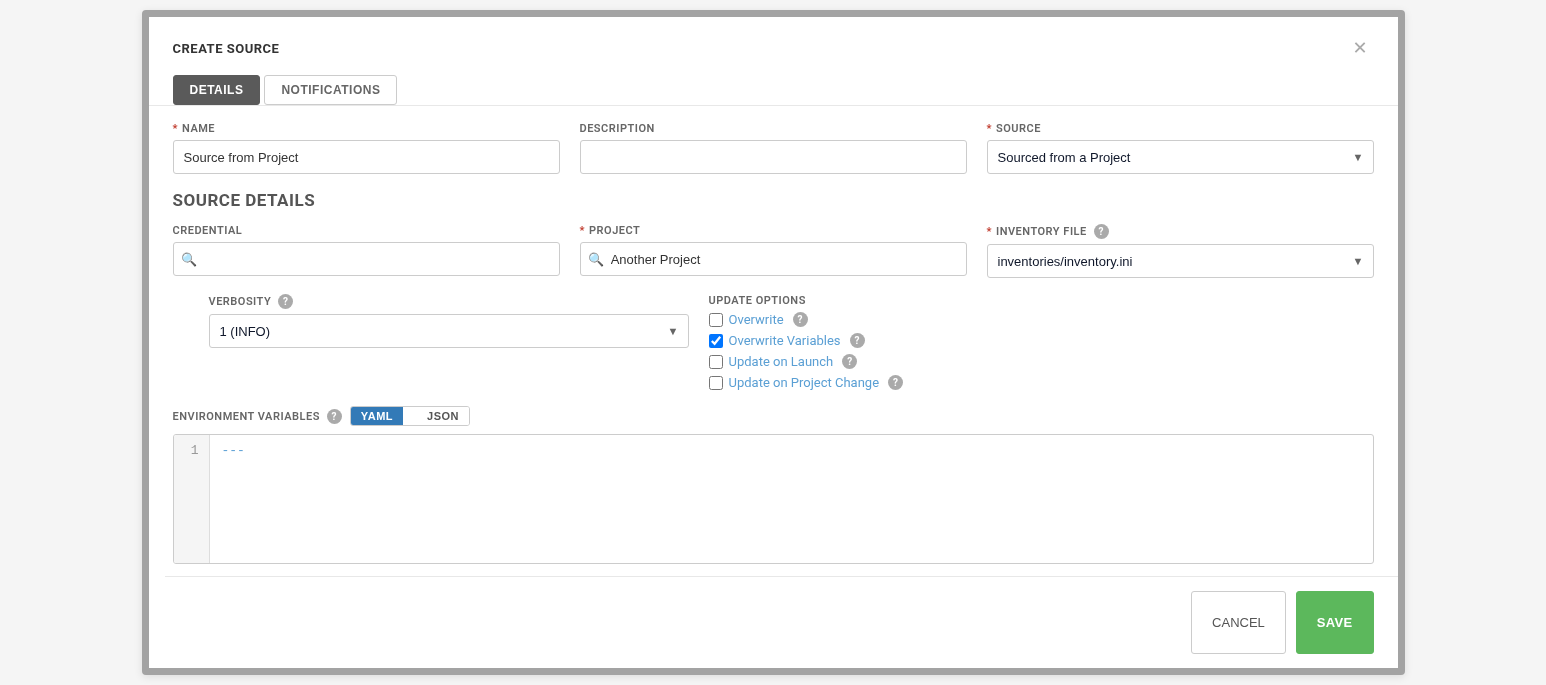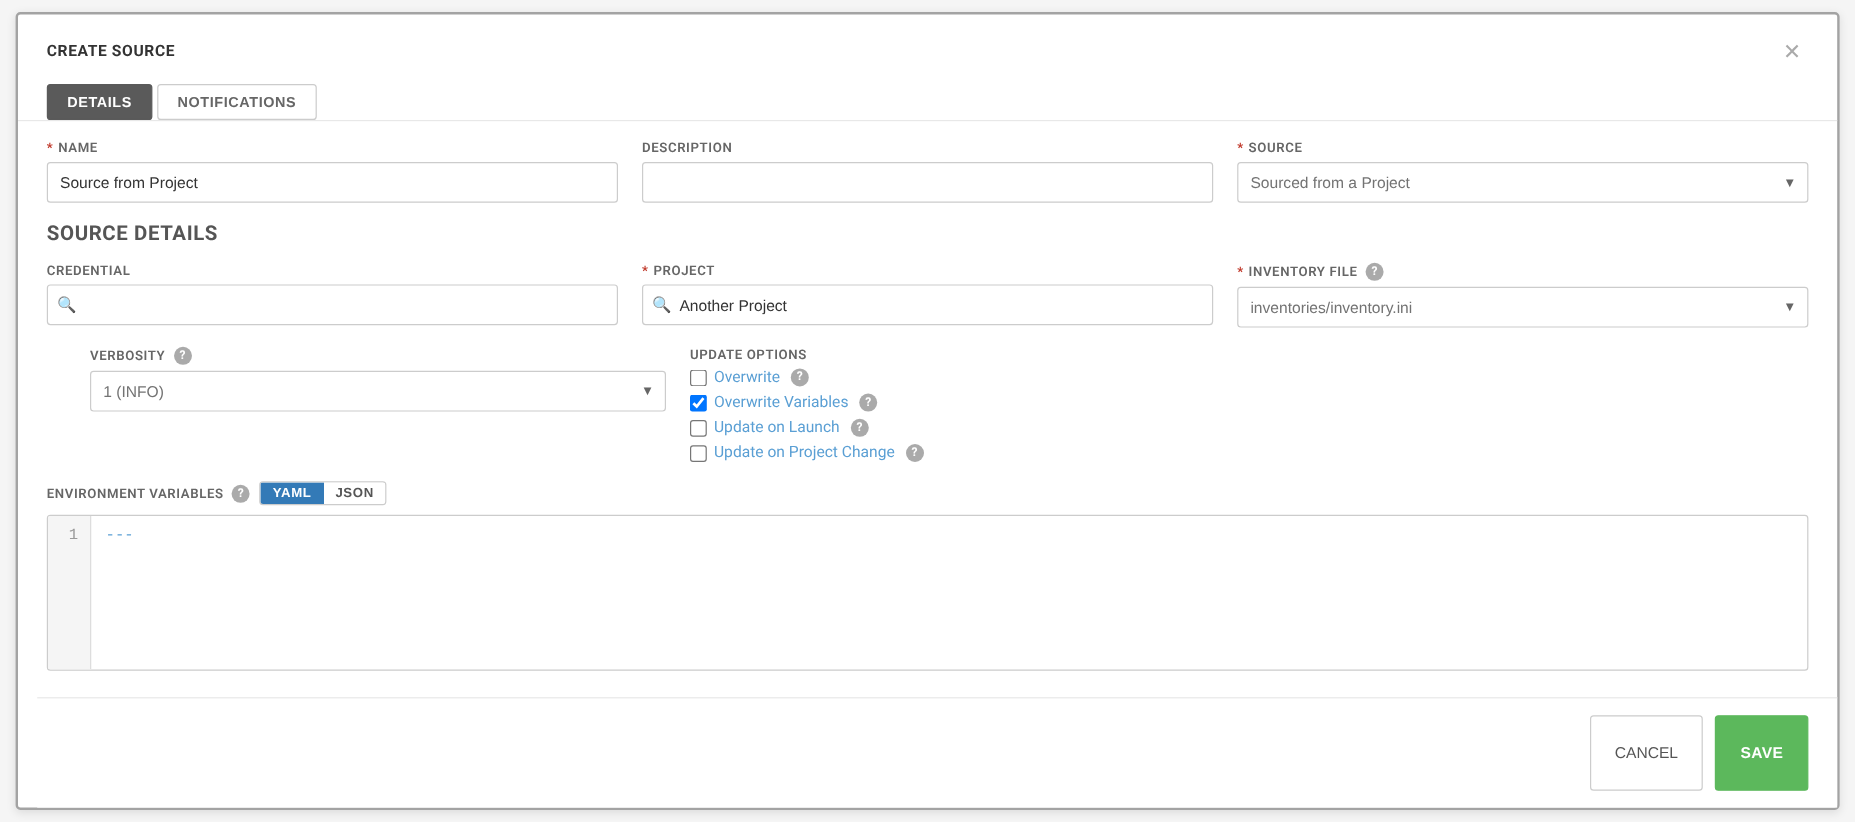--- a/index.html
+++ b/index.html
@@ -7,23 +7,23 @@
       font-family: -apple-system, BlinkMacSystemFont, 'Segoe UI', Roboto, sans-serif;
       background: #f5f5f5;
       display: flex;
       align-items: center;
       justify-content: center;
       min-height: 100vh;
       font-size: 13px;
     }
     .modal {
       background: #fff;
-      border: 2px solid #a3a3a3;
+      border: 7px solid #a3a3a3;
       border-radius: 4px;
-      width: 1520px;
+      width: 1263px;
       min-height: 665px;
       position: relative;
       padding: 20px 24px 80px 24px;
       box-shadow: 0 2px 8px rgba(0,0,0,0.1);
     }
     .modal-header {
       display: flex;
       align-items: center;
       justify-content: space-between;
       margin-bottom: 16px;
@@ -106,21 +106,21 @@
       position: relative;
     }
     .select-wrapper select {
       appearance: none;
       -webkit-appearance: none;
       width: 100%;
       border: 1px solid #ccc;
       border-radius: 3px;
       padding: 6px 30px 6px 10px;
       font-size: 13px;
-      color: #737373;
+      color: #0f172a;
       height: 34px;
       outline: none;
       background: #fff;
       cursor: pointer;
     }
     .select-arrow {
       position: absolute;
       right: 10px;
       top: 50%;
       transform: translateY(-50%);
@@ -195,20 +195,21 @@
       display: flex;
       align-items: center;
       gap: 8px;
       margin-bottom: 8px;
     }
     .format-toggle {
       display: flex;
       border-radius: 3px;
       overflow: hidden;
       border: 1px solid #ccc;
+      gap: 14px;
     }
     .format-btn {
       padding: 3px 10px;
       font-size: 11px;
       font-weight: 600;
       cursor: pointer;
       border: none;
       letter-spacing: 0.5px;
     }
     .format-btn.active {

